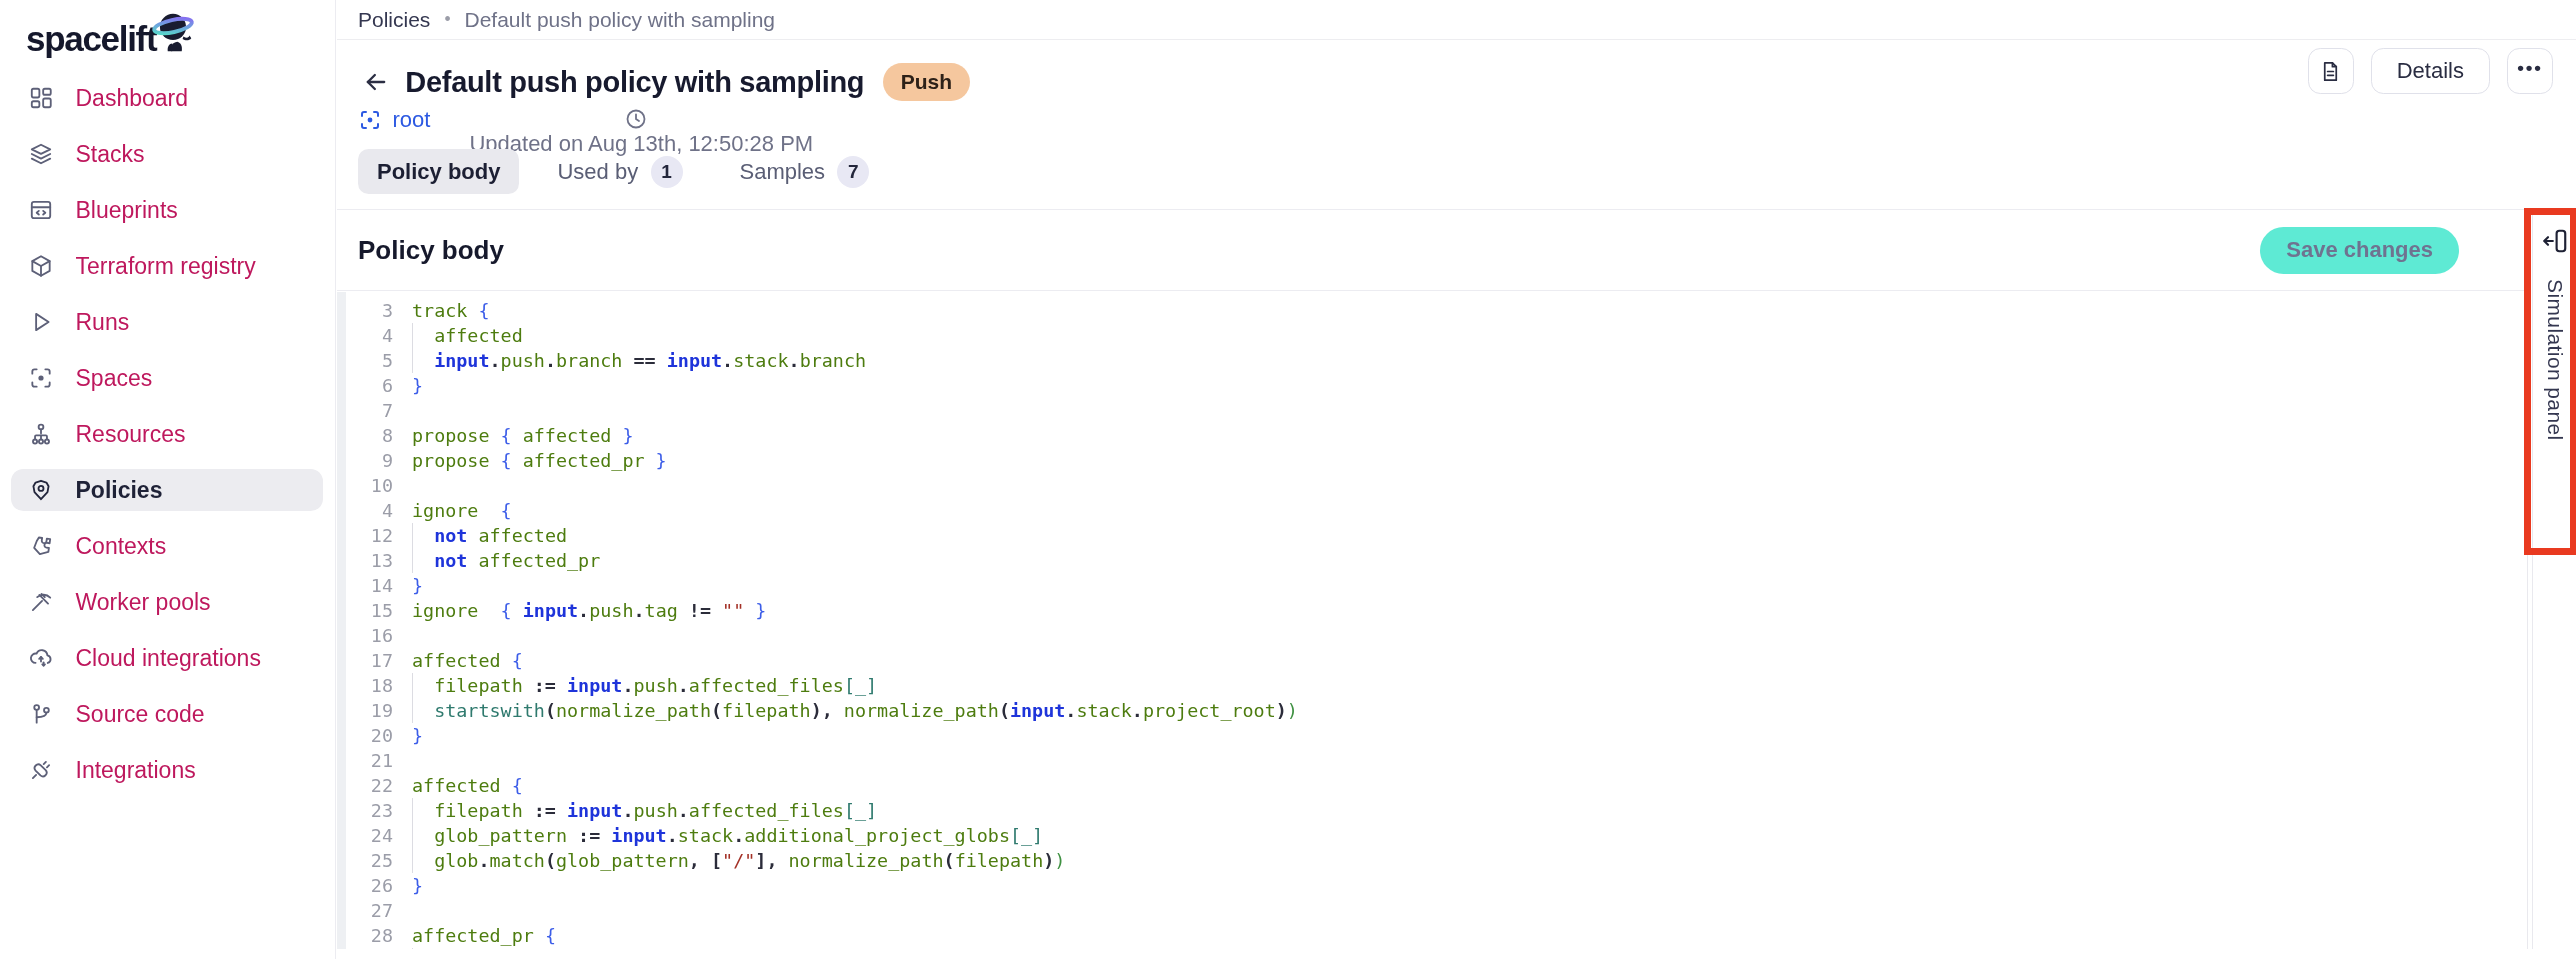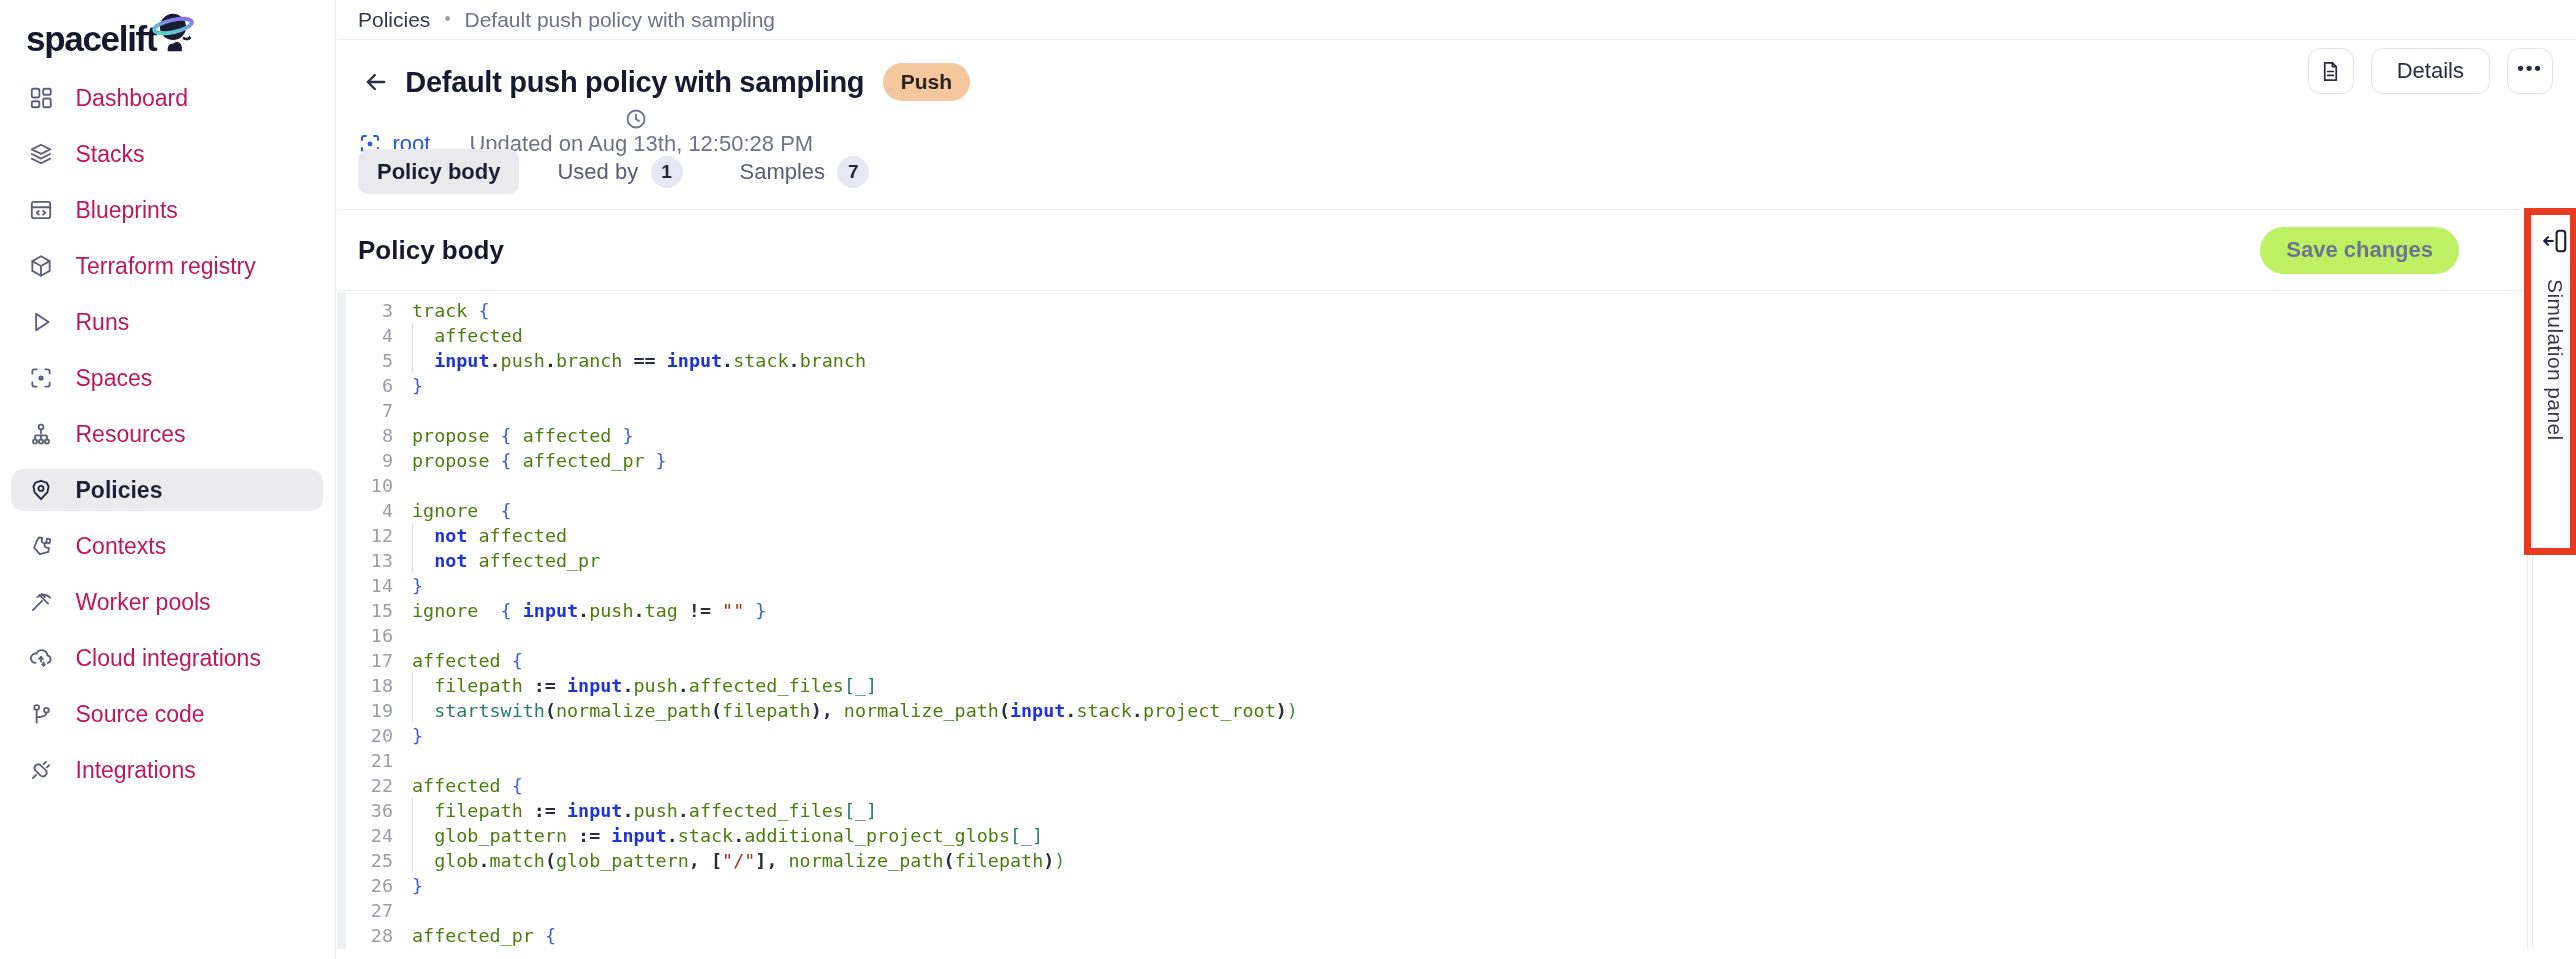--- a/index.html
+++ b/index.html
@@ -42,42 +42,42 @@
                 font-weight:600; border-radius:876px; padding:7px 17.5px; }
 
   .actions { position:absolute; right:23px; top:48px; display:flex; gap:17.5px; }
   .btn { height:46px; border:0.9px solid #e0e1ea; border-radius:12.3px; background:#fff;
          display:flex; align-items:center; justify-content:center; cursor:pointer;
          color:#2a2d42; font-size:22px; font-weight:500; }
   .btn.icon-only { width:46px; }
   .btn.details { padding:0 24.6px; }
   .dots { letter-spacing:1.8px; font-size:19px; font-weight:700; margin-top:-5.3px; }
 
-  .meta-row { position:absolute; left:21px; top:107px; display:flex; align-items:flex-end; font-size:22px; }
+  .meta-row { position:absolute; left:21px; top:107px; display:flex; align-items:flex-start; font-size:22px; }
   .space-link { display:flex; align-items:center; color:#2c59e2; cursor:pointer; font-weight:500; }
   .space-link svg { margin-right:10.5px; }
   .meta-updated { display:flex; align-items:center; color:#6f7288; margin-left:39px;flex-direction:column; }
   .meta-updated svg { margin-right:10.5px; }
 
   .tabs-row { position:absolute; left:21px; top:146px; display:flex; align-items:center; }
   .tab { display:flex; align-items:center; font-size:22px; cursor:pointer; color:#5a5e75;
          font-weight:500; padding:9.6px 19px; border-radius:10.5px; }
   .tab.active { background:#e9e9ee; color:#1c1f33; font-weight:600; }
   .tab + .tab { margin-left:19px; }
   .tab-badge { margin-left:12.3px; min-width:32px; height:32px; border-radius:876px;
                background:#e8e8f4; color:#23263b; font-size:19px; font-weight:600;
                display:flex; align-items:center; justify-content:center; padding:0 8.8px; }
 
   
   .panel-header { position:absolute; left:0; right:49px; top:209px; height:82px;
                   border-top:0.9px solid #ececf1; border-bottom:0.9px solid #ececf1;
                   display:flex; align-items:center; padding-left:21px; }
   .panel-title { font-size:26px; font-weight:700; color:#16192c; }
   .save-btn { position:absolute; right:68px; top:16.7px; height:47px; padding:0 26px;
-              border:none; border-radius:24px; background:#bef264; color:#6f7390;
+              border:none; border-radius:24px; background:#5eead4; color:#6f7390;
               font-size:22px; font-weight:600; cursor:pointer; font-family:"Liberation Sans",sans-serif; }
 
   
   .editor { position:absolute; left:0; right:49px; top:292px; bottom:0; overflow:hidden;
             padding-top:6.1px; background:#fff; cursor:text; }
   .left-band { position:absolute; left:0; top:0; bottom:0; width:8.8px; background:#eef0f3; }
   .crow { position:relative; height:25px; line-height:25px; white-space:pre; }
   .ln { display:inline-block; width:56px; text-align:right; color:#9b9da8;
         font-family:"DejaVu Sans Mono", monospace; font-size:18.4px; vertical-align:top; }
   .ct { display:inline-block; margin-left:19px; font-family:"DejaVu Sans Mono", monospace;
@@ -356,21 +356,21 @@
           <div class="crow"><i class="guide"></i><span class="ln">13</span><span class="ct"><span class="c-d">  </span><span class="c-k">not</span><span class="c-d"> affected_pr</span></span></div>
           <div class="crow"><span class="ln">14</span><span class="ct"><span class="c-b">}</span></span></div>
           <div class="crow"><span class="ln">15</span><span class="ct"><span class="c-d">ignore  </span><span class="c-b">{</span><span class="c-d"> </span><span class="c-k">input</span><span class="c-p">.</span><span class="c-d">push</span><span class="c-p">.</span><span class="c-d">tag </span><span class="c-o">!=</span><span class="c-d"> </span><span class="c-s">""</span><span class="c-d"> </span><span class="c-b">}</span></span></div>
           <div class="crow"><span class="ln">16</span><span class="ct"></span></div>
           <div class="crow"><span class="ln">17</span><span class="ct"><span class="c-d">affected </span><span class="c-b">{</span></span></div>
           <div class="crow"><i class="guide"></i><span class="ln">18</span><span class="ct"><span class="c-d">  filepath </span><span class="c-o">:=</span><span class="c-d"> </span><span class="c-k">input</span><span class="c-p">.</span><span class="c-d">push</span><span class="c-p">.</span><span class="c-d">affected_files</span><span class="c-f">[_]</span></span></div>
           <div class="crow"><i class="guide"></i><span class="ln">19</span><span class="ct"><span class="c-d">  </span><span class="c-f">startswith</span><span class="c-p">(</span><span class="c-d">normalize_path</span><span class="c-p">(</span><span class="c-d">filepath</span><span class="c-p">)</span><span class="c-o">,</span><span class="c-d"> normalize_path</span><span class="c-p">(</span><span class="c-k">input</span><span class="c-p">.</span><span class="c-d">stack</span><span class="c-p">.</span><span class="c-d">project_root</span><span class="c-p">)</span><span class="c-g">)</span></span></div>
           <div class="crow"><span class="ln">20</span><span class="ct"><span class="c-b">}</span></span></div>
           <div class="crow"><span class="ln">21</span><span class="ct"></span></div>
           <div class="crow"><span class="ln">22</span><span class="ct"><span class="c-d">affected </span><span class="c-b">{</span></span></div>
-          <div class="crow"><i class="guide"></i><span class="ln">36</span><span class="ct"><span class="c-d">  filepath </span><span class="c-o">:=</span><span class="c-d"> </span><span class="c-k">input</span><span class="c-p">.</span><span class="c-d">push</span><span class="c-p">.</span><span class="c-d">affected_files</span><span class="c-f">[_]</span></span></div>
+          <div class="crow"><i class="guide"></i><span class="ln">23</span><span class="ct"><span class="c-d">  filepath </span><span class="c-o">:=</span><span class="c-d"> </span><span class="c-k">input</span><span class="c-p">.</span><span class="c-d">push</span><span class="c-p">.</span><span class="c-d">affected_files</span><span class="c-f">[_]</span></span></div>
           <div class="crow"><i class="guide"></i><span class="ln">24</span><span class="ct"><span class="c-d">  glob_pattern </span><span class="c-o">:=</span><span class="c-d"> </span><span class="c-k">input</span><span class="c-p">.</span><span class="c-d">stack</span><span class="c-p">.</span><span class="c-d">additional_project_globs</span><span class="c-f">[_]</span></span></div>
           <div class="crow"><i class="guide"></i><span class="ln">25</span><span class="ct"><span class="c-d">  glob</span><span class="c-p">.</span><span class="c-d">match</span><span class="c-p">(</span><span class="c-d">glob_pattern</span><span class="c-o">,</span><span class="c-d"> </span><span class="c-p">[</span><span class="c-s">"/"</span><span class="c-p">]</span><span class="c-o">,</span><span class="c-d"> normalize_path</span><span class="c-p">(</span><span class="c-d">filepath</span><span class="c-p">)</span><span class="c-g">)</span></span></div>
           <div class="crow"><span class="ln">26</span><span class="ct"><span class="c-b">}</span></span></div>
           <div class="crow"><span class="ln">27</span><span class="ct"></span></div>
           <div class="crow"><span class="ln">28</span><span class="ct"><span class="c-d">affected_pr </span><span class="c-b">{</span></span></div>
           <div class="crow"><i class="guide"></i><span class="ln">29</span><span class="ct"><span class="c-d">  filepath </span><span class="c-o">:=</span><span class="c-d"> </span><span class="c-k">input</span><span class="c-p">.</span><span class="c-d">pull_request</span><span class="c-p">.</span><span class="c-d">diff</span><span class="c-f">[_]</span><span class="c-p">.</span><span class="c-d">file_path</span></span></div>
         </div>
     </div>
 
     <div class="card-divider-v"></div>

